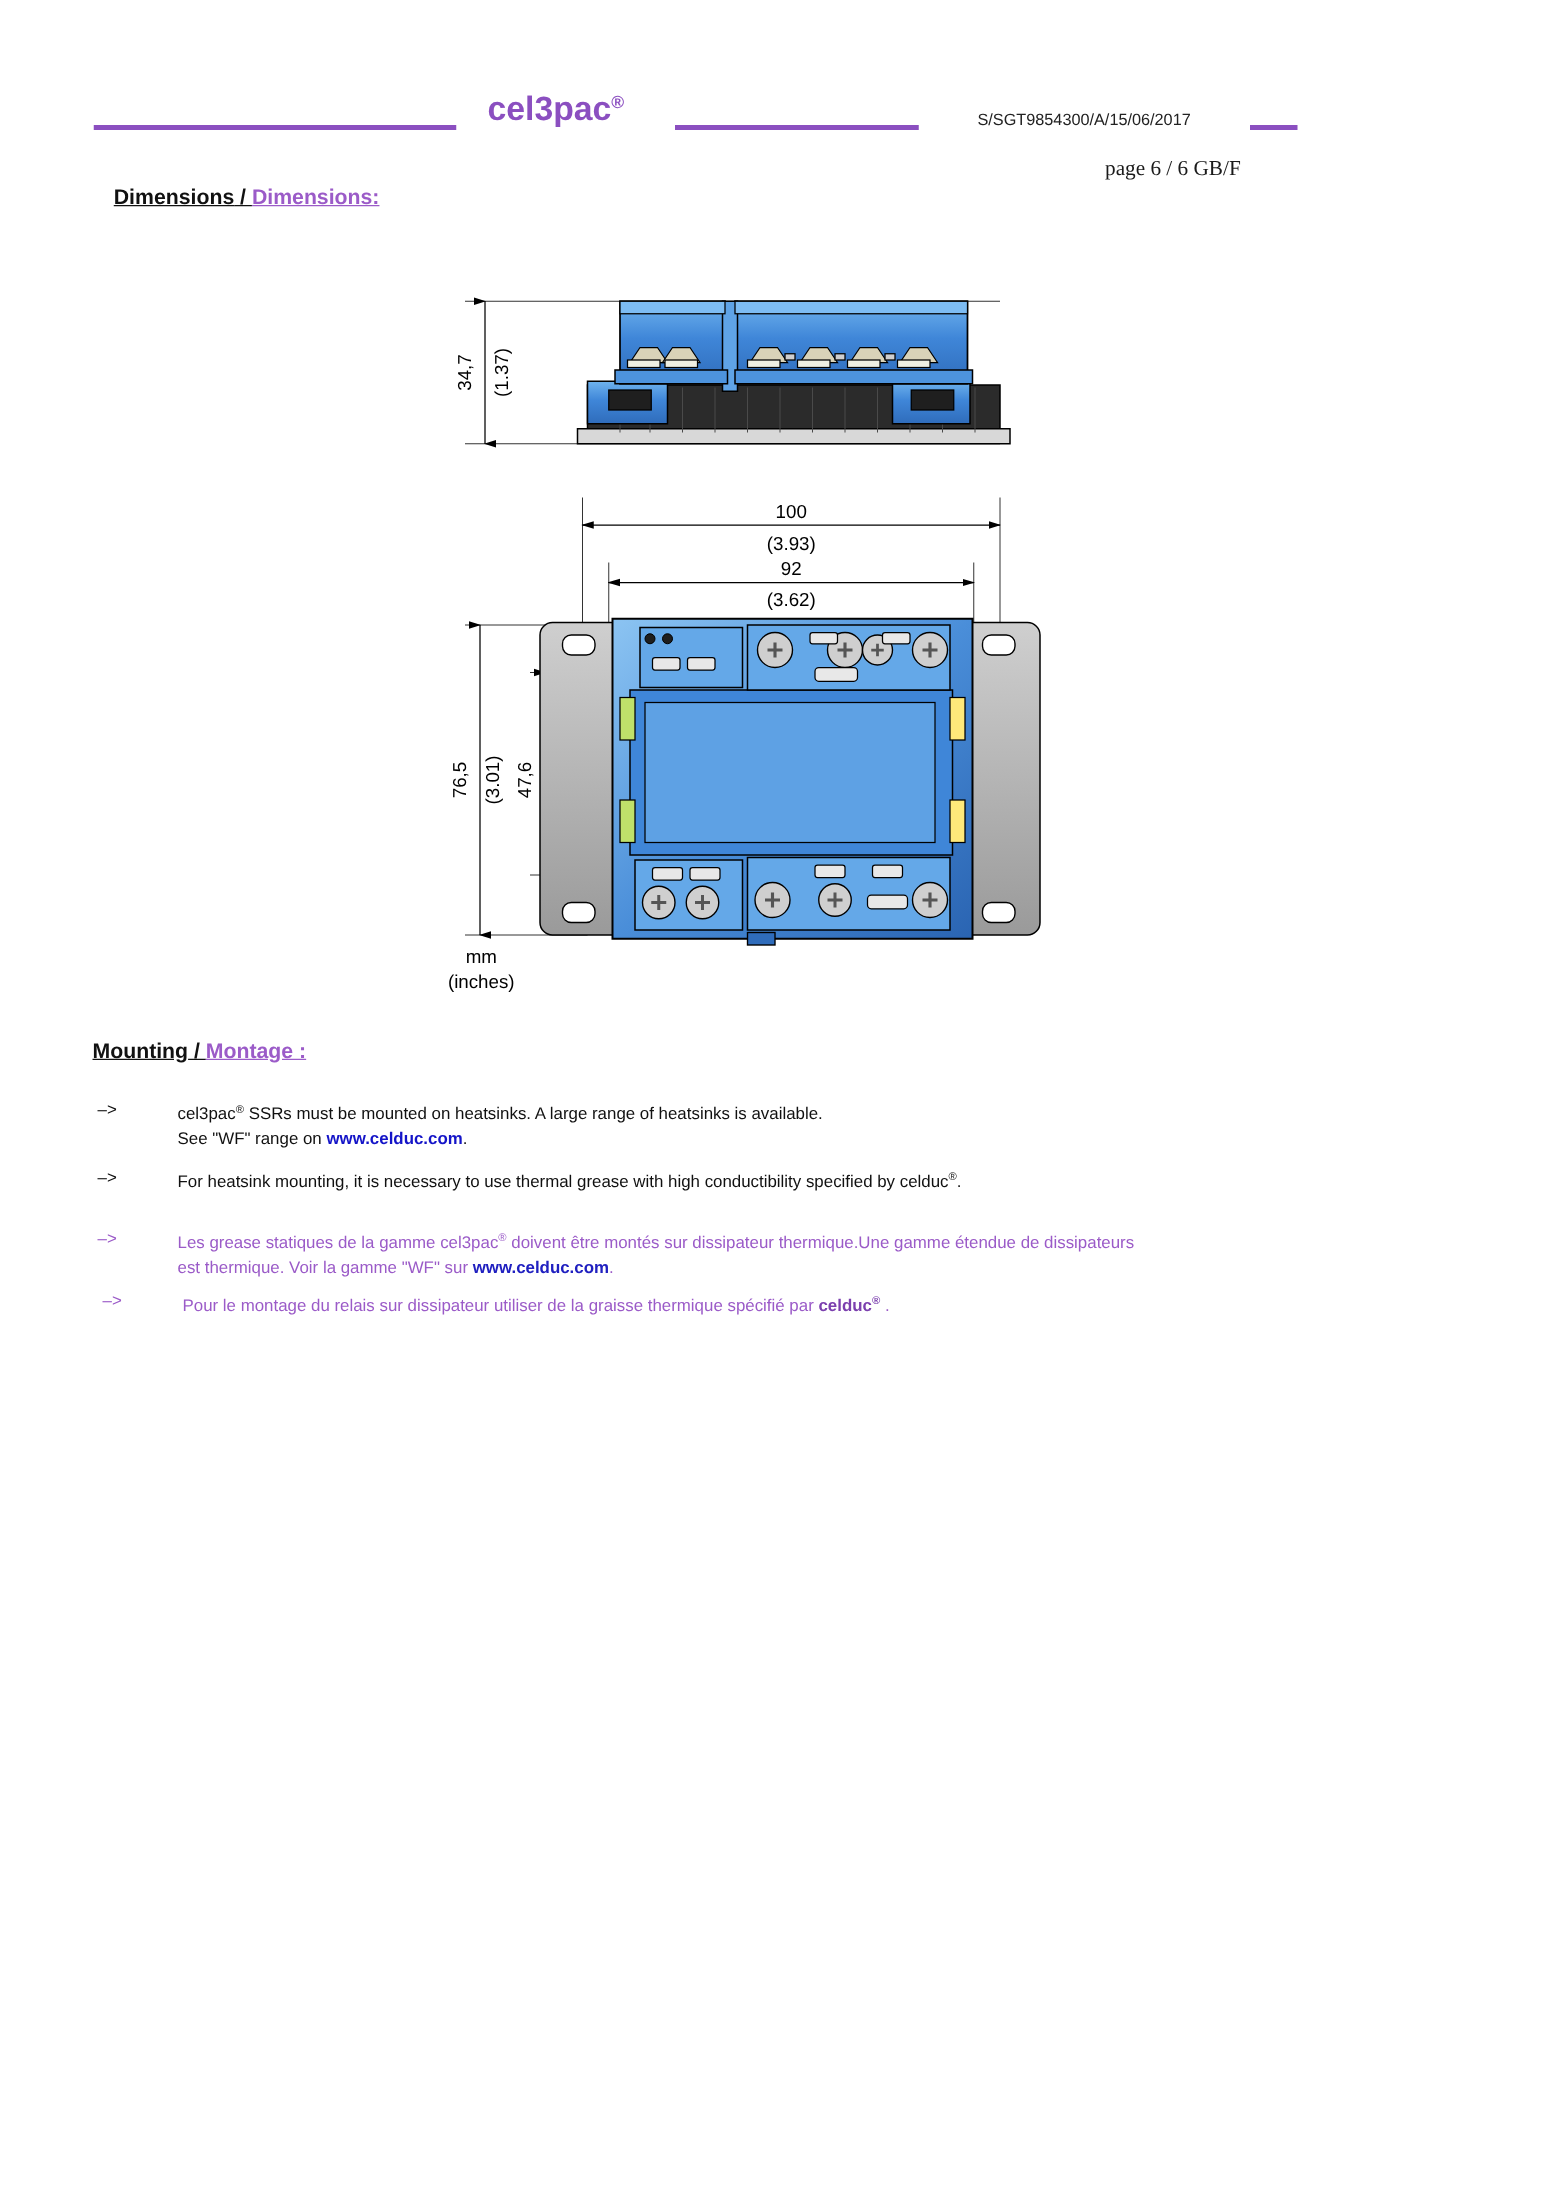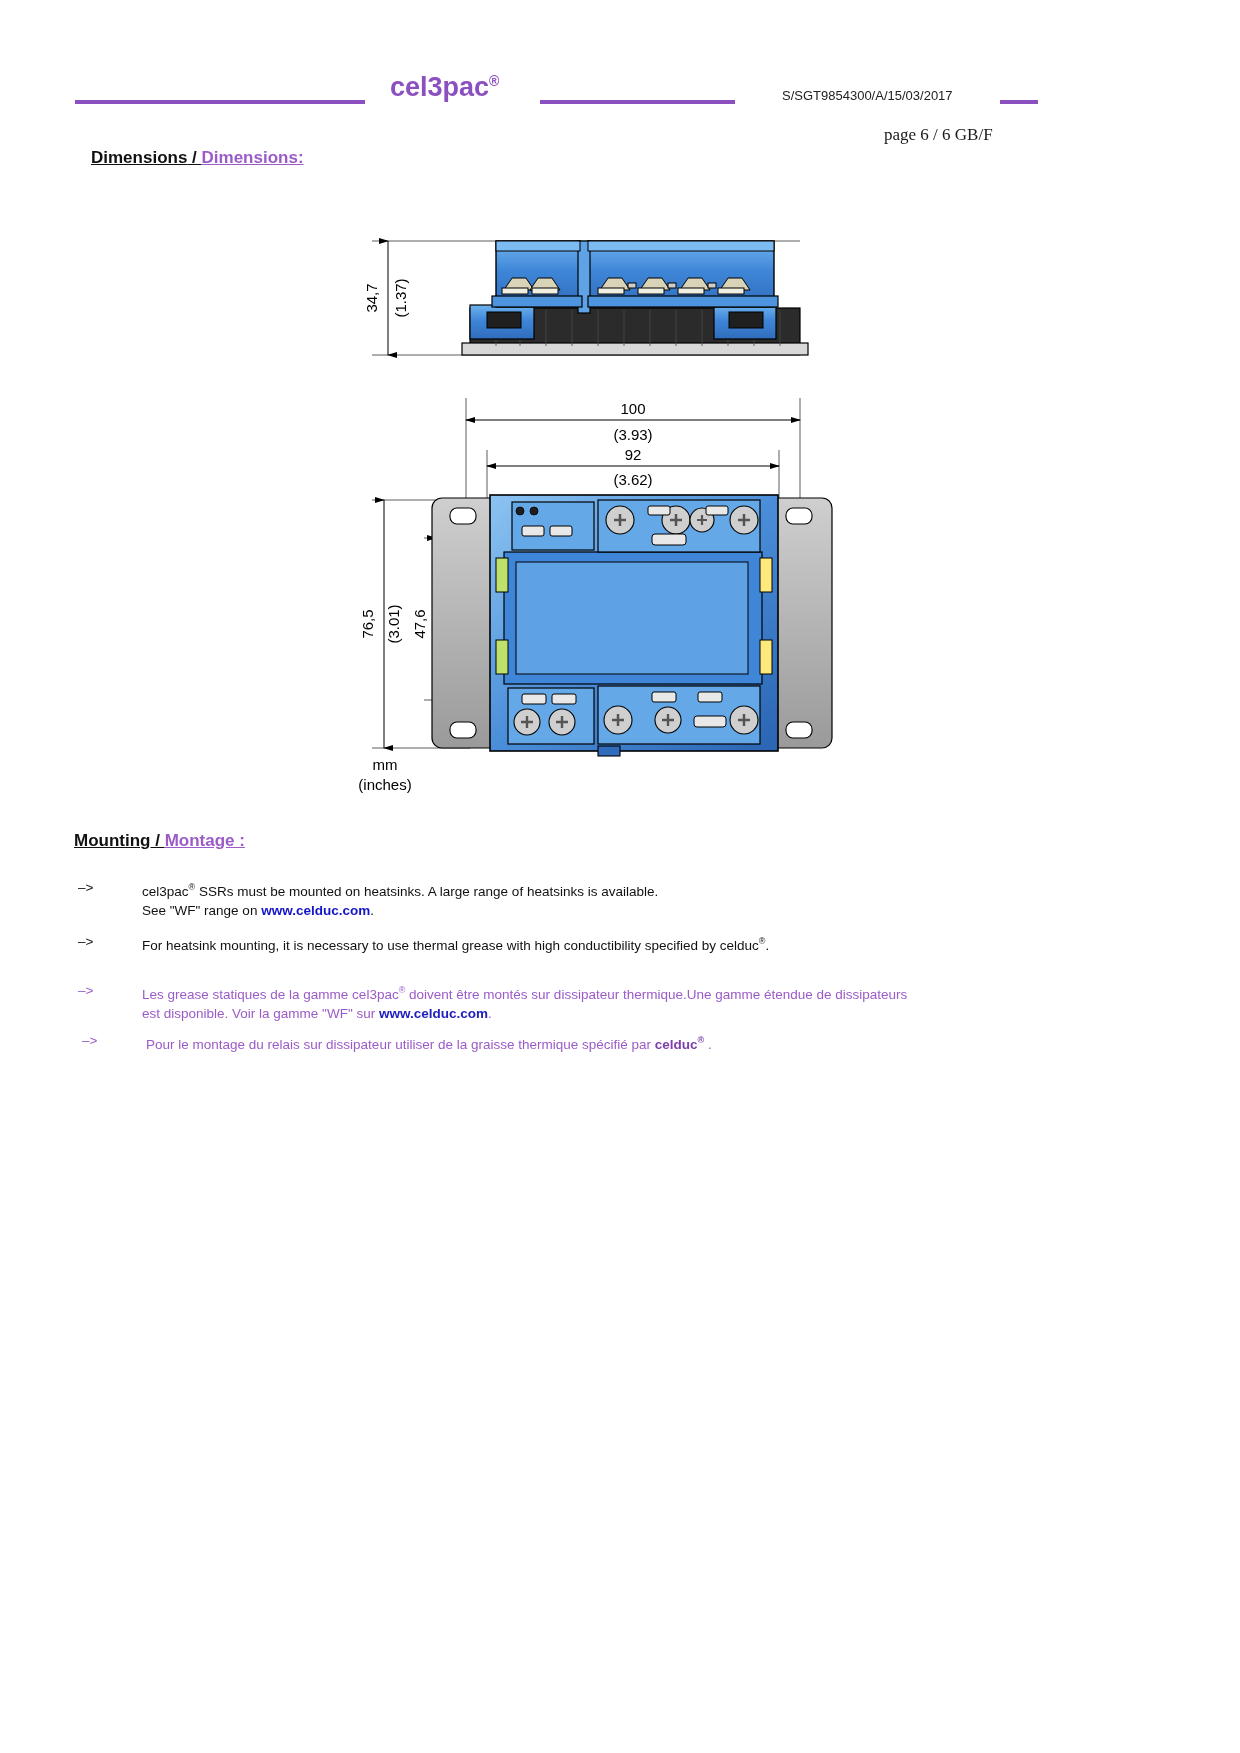--- a/index.html
+++ b/index.html
@@ -66,21 +66,21 @@
 </style>
 </head>
 <body>
 
 <div class="page">
 
   <div class="header">
     <div class="hdr-rule r1"></div>
     <div class="brand"><span>cel3pac</span><sup>®</sup></div>
     <div class="hdr-rule r2"></div>
-    <div class="docref">S/SGT9854300/A/15/03/2017</div>
+    <div class="docref">S/SGT9854300/A/15/06/2017</div>
     <div class="hdr-rule r3"></div>
     <div class="pageno">page 6 / 6 GB/F</div>
   </div>
 
   <div class="sect-title" id="dimensions-title"><span class="en">Dimensions</span><span class="sep"> / </span><span class="fr">Dimensions:</span></div>
 
   <div class="drawing">
     <svg class="dwg" width="1240" height="620" viewBox="0 0 1240 620" xmlns="http://www.w3.org/2000/svg">
       <defs>
         <linearGradient id="gBlue" x1="0" y1="0" x2="0" y2="1">
@@ -283,21 +283,21 @@
       <span class="txt en-txt"><span>cel3pac</span><sup class="reg">®</sup><span> SSRs must be mounted on heatsinks. A large range of heatsinks is available.</span><br><span>See "WF" range on </span><span class="lnk">www.celduc.com</span><span>.</span></span>
     </div>
 
     <div class="blt" id="bullet-en-2">
       <span class="arrow en-txt">–&gt;</span>
       <span class="txt en-txt"><span>For heatsink mounting, it is necessary to use thermal grease with high conductibility specified by celduc</span><sup class="reg">®</sup><span>.</span></span>
     </div>
 
     <div class="blt" id="bullet-fr-1">
       <span class="arrow fr-txt">–&gt;</span>
-      <span class="txt fr-txt"><span>Les grease statiques de la gamme cel3pac</span><sup class="reg">®</sup><span> doivent être montés sur dissipateur thermique.Une gamme étendue de dissipateurs</span><br><span>est disponible. Voir la gamme "WF" sur </span><span class="lnk-fr">www.celduc.com</span><span>.</span></span>
+      <span class="txt fr-txt"><span>Les grease statiques de la gamme cel3pac</span><sup class="reg">®</sup><span> doivent être montés sur dissipateur thermique.Une gamme étendue de dissipateurs</span><br><span>est thermique. Voir la gamme "WF" sur </span><span class="lnk-fr">www.celduc.com</span><span>.</span></span>
     </div>
 
     <div class="blt" id="bullet-fr-2">
       <span class="arrow fr-txt">–&gt;</span>
       <span class="txt fr-txt"><span>Pour le montage du relais sur dissipateur utiliser de la graisse thermique spécifié par </span><span class="bold-fr">celduc</span><sup class="reg bold-fr">®</sup><span> .</span></span>
     </div>
 
   </div>
 
   <div class="footer">

